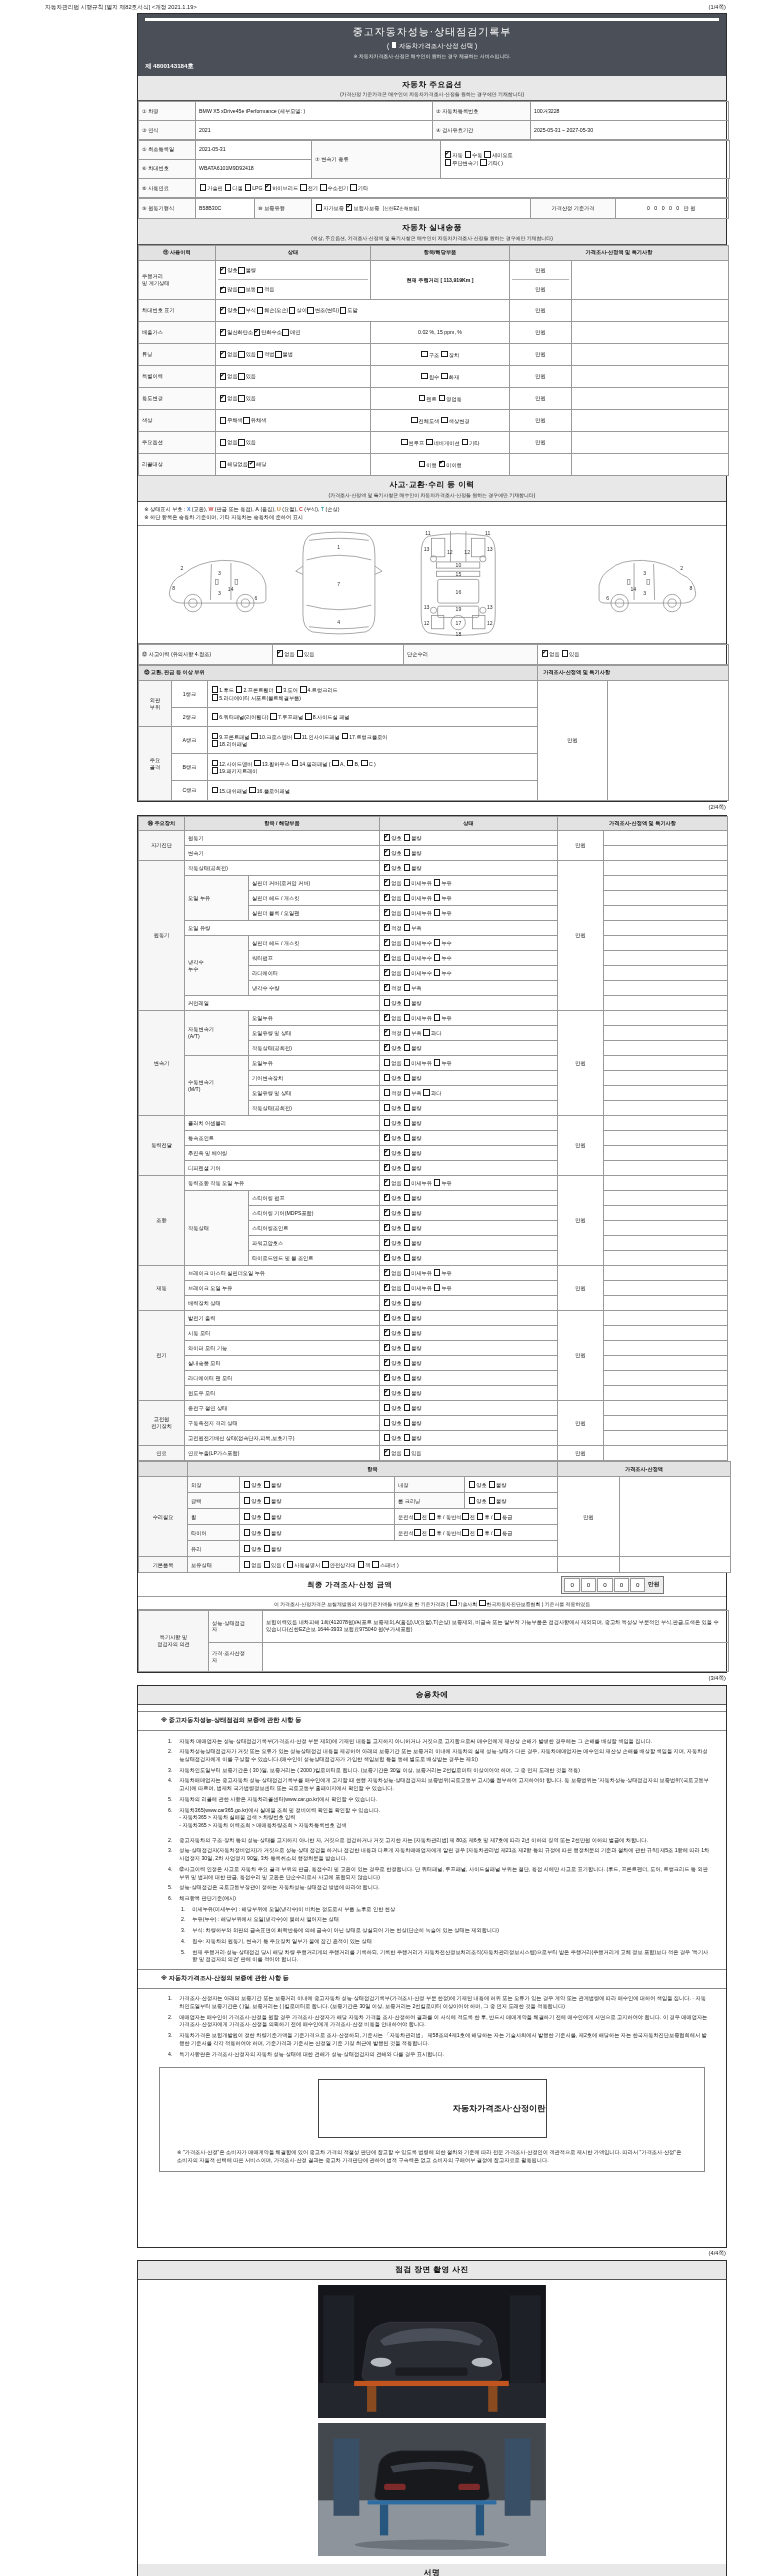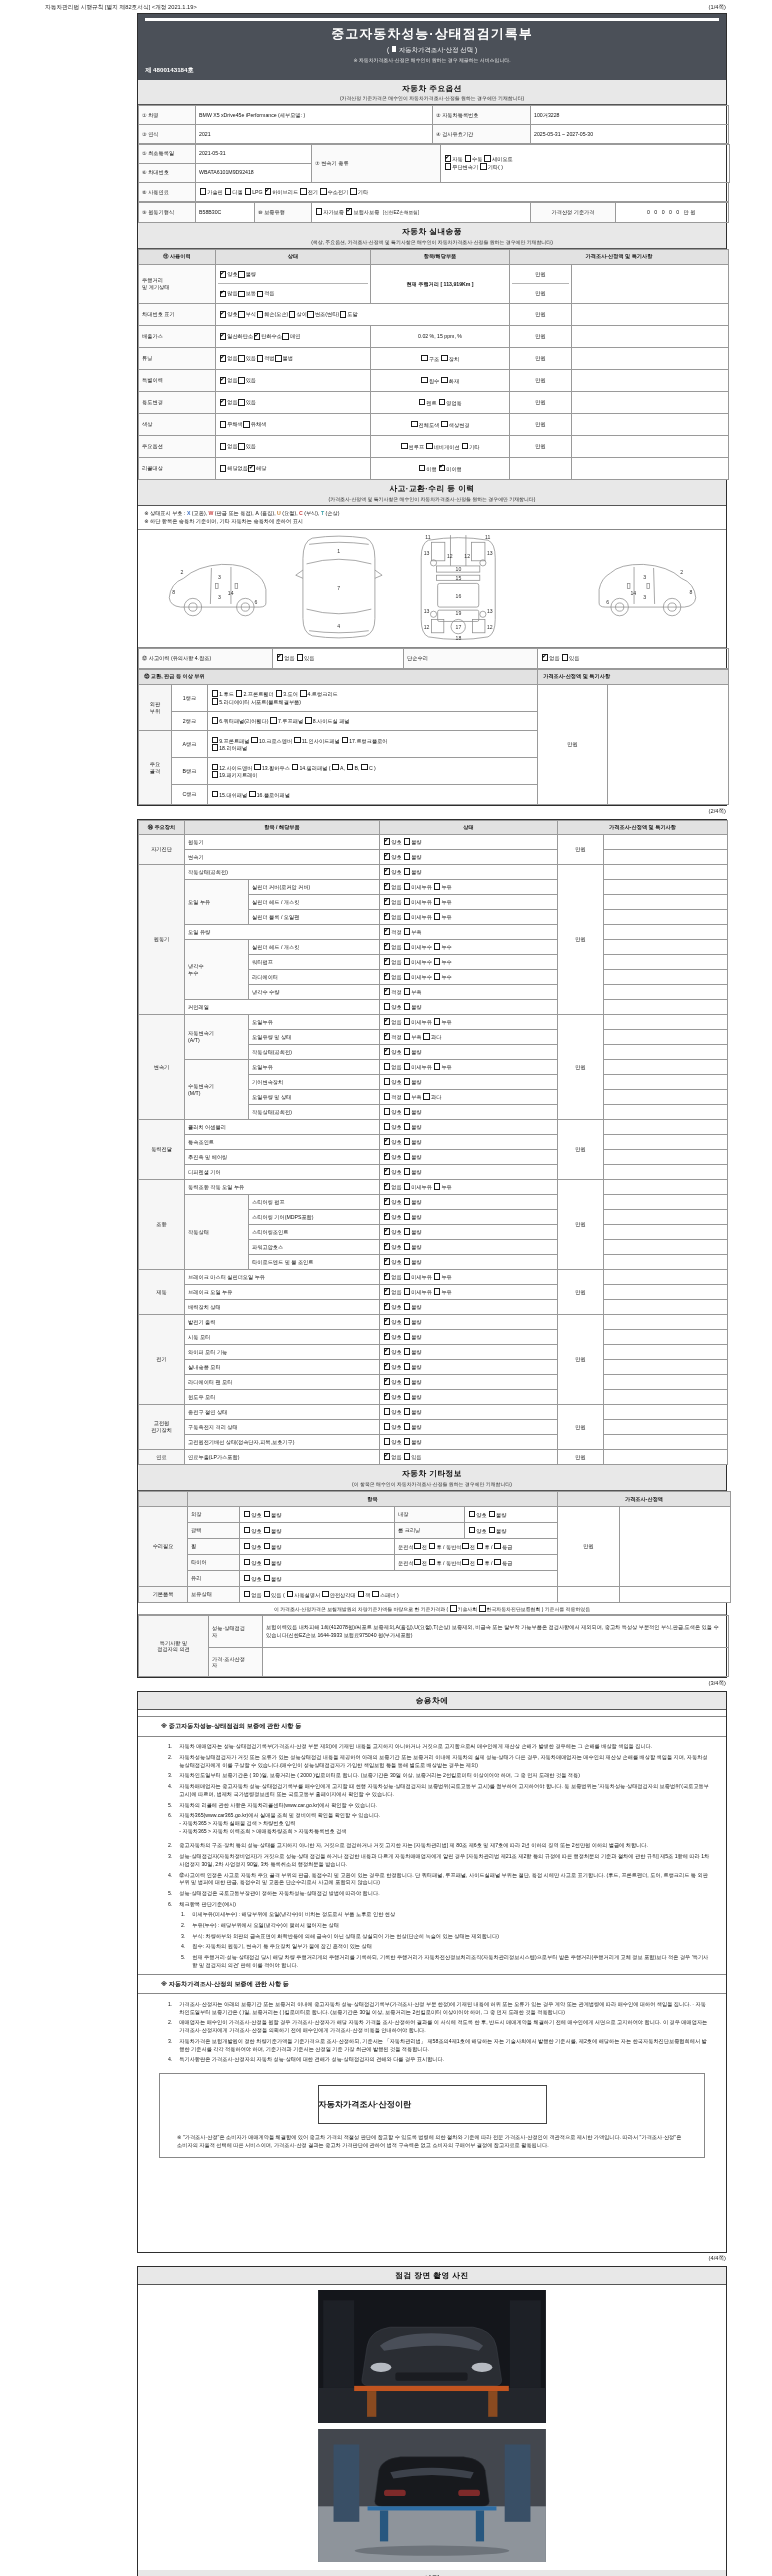--- a/index.html
+++ b/index.html
@@ -5,21 +5,21 @@
   html,body{margin:0;padding:0;}
   body{width:773px;height:2576px;position:relative;background:#fff;overflow:hidden;
        font-family:"Liberation Sans","DejaVu Sans",sans-serif;color:#111;}
   .meta-line{position:absolute;top:4.1px;left:45px;width:681px;display:flex;justify-content:space-between;font-size:5.7px;color:#222;}
   .sheet{position:absolute;top:13.4px;left:137px;width:590px;}
   .pbox{border:1px solid #2e2e2e;background:#fff;box-sizing:border-box;}
   .pagemark{text-align:right;font-size:5.7px;color:#222;padding:2.1px 1px 2.6px;}
   
   .dkhead{background:#4b5058;color:#fff;padding:3.1px 7.2px 4.1px;}
   .dkhead .stripe{height:2.6px;background:#fff;margin:1px 0 4.1px;}
-  .dk-title{text-align:center;font-size:13px;font-weight:bold;letter-spacing:1px;}
+  .dk-title{text-align:center;font-size:10px;font-weight:normal;letter-spacing:1px;}
   .dk-sub{text-align:center;font-size:6.4px;margin-top:2.6px;}
   .dk-sub .sq{display:inline-block;width:4.6px;height:6.2px;background:#fff;vertical-align:-0.5px;margin:0 2.6px;}
   .dk-note{text-align:center;font-size:4.9px;margin-top:2.1px;color:#eee;}
   .dk-no{font-size:6.2px;font-weight:bold;margin-top:3.6px;}
   
   .shead{background:#e8e8e8;text-align:center;padding:4.1px 0 3.1px;border-bottom:0.5px solid #555;}
   .shead h2{font-size:7.7px;font-weight:bold;margin:0;letter-spacing:0.5px;}
   .shead .ssub{font-size:4.9px;margin-top:1.5px;color:#222;}
   
   table{border-collapse:collapse;width:100%;table-layout:fixed;}
@@ -57,21 +57,21 @@
   .digits .d{width:13.4px;height:11.3px;border:0.5px solid #999;background:#fff;margin:0 0.5px;text-align:center;line-height:11.3px;font-size:6.2px;}
   .digits .mw{font-size:5.7px;font-weight:bold;margin:0 2.1px;}
   .final-note{font-size:4.9px;text-align:center;padding:2.1px 0;border-bottom:0.5px solid #9a9a9a;}
   
   .notice-body{height:539px;overflow:hidden;padding:3.1px 0 0;}
   .nsub{border-top:0.5px solid #888;border-bottom:0.5px solid #888;padding:4.6px 0 4.6px 23px;font-size:6.2px;font-weight:bold;margin:3.1px 0 5.2px;}
   .ni{display:flex;padding:1.5px 15.5px 1.5px 30px;font-size:5.2px;line-height:7.7px;}
   .ni .nn{width:11.3px;flex:none;}
   .ni .nt{flex:1;}
   .ni.l2{padding-left:43px;}
-  .nbox{width:227px;margin:8.2px auto 5.2px;border:0.5px solid #444;text-align:left;font-size:8.2px;font-weight:bold;padding:13px 0;}
+  .nbox{width:227px;margin:8.2px auto 5.2px;border:0.5px solid #444;text-align:right;font-size:8.2px;font-weight:bold;padding:23px 0;}
   .nboxwrap{border:0.5px solid #888;margin:7.2px 20.6px 7.2px;padding:3.1px 0 7.2px;}
   .npara{font-size:5.2px;line-height:8.2px;padding:4.1px 17.5px 0;}
   
   .photos{padding:5.2px 0 3.1px;text-align:center;}
   .photos svg{display:block;margin:0 auto 5.2px;}
   svg text{font-family:"Liberation Sans","DejaVu Sans",sans-serif;}
 </style>
 </head>
 <body>
 
@@ -706,24 +706,20 @@
           <tr>
             <td class="g c" rowspan="1" style="white-space:pre-line">연료</td>
             <td colspan="2">연료누출(LP가스포함)</td>
             <td><span class="cb on"></span>없음  <span class="cb"></span>있음</td>
             <td class="c pr" rowspan="1">만원</td>
             <td class="bl"></td>
           </tr>
         </tbody>
     </table>
 
-    <div class="shead">
-      <h2>자동차 기타정보</h2>
-      <div class="ssub">(이 항목은 매수인이 자동차가격조사·산정을 원하는 경우에만 기재합니다)</div>
-    </div>
     <table class="t-etc">
       <colgroup>
           <col style="width:49px">
           <col style="width:52px">
           <col style="width:155px">
           <col style="width:70px">
           <col style="width:93px">
           <col style="width:62px">
           <col style="width:111px">
         </colgroup>
@@ -765,20 +761,31 @@
           <tr>
             <td class="g c">기본품목</td>
             <td class="lbl">보유상태</td>
             <td colspan="3"><span class="cb"></span>없음  <span class="cb"></span>있음  ( <span class="cb"></span>사용설명서  <span class="cb"></span>안전삼각대  <span class="cb"></span>잭  <span class="cb"></span>스패너 )</td>
             <td></td>
             <td class="bl"></td>
           </tr>
         </tbody>
     </table>
 
+    <div class="final-row">
+      <div class="ft">최종 가격조사·산정 금액</div>
+      <div class="digits" id="final-digits">
+          <span class="d">0</span>
+          <span class="d">0</span>
+          <span class="d">0</span>
+          <span class="d">0</span>
+          <span class="d">0</span>
+          <span class="mw">만원</span>
+        </div>
+    </div>
     <div class="final-note">이 가격조사·산정가격은 보험개발원의 차량기준가액을 바탕으로 한 기준가격과 ( <span class="cb"></span>기술사회 <span class="cb"></span>한국자동차진단보증협회 ) 기준서를 적용하였음</div>
 
     <table class="t-note">
       <colgroup>
           <col style="width:70px">
           <col style="width:54px">
           <col style="width:466px">
         </colgroup>
       <tbody>
           <tr>

